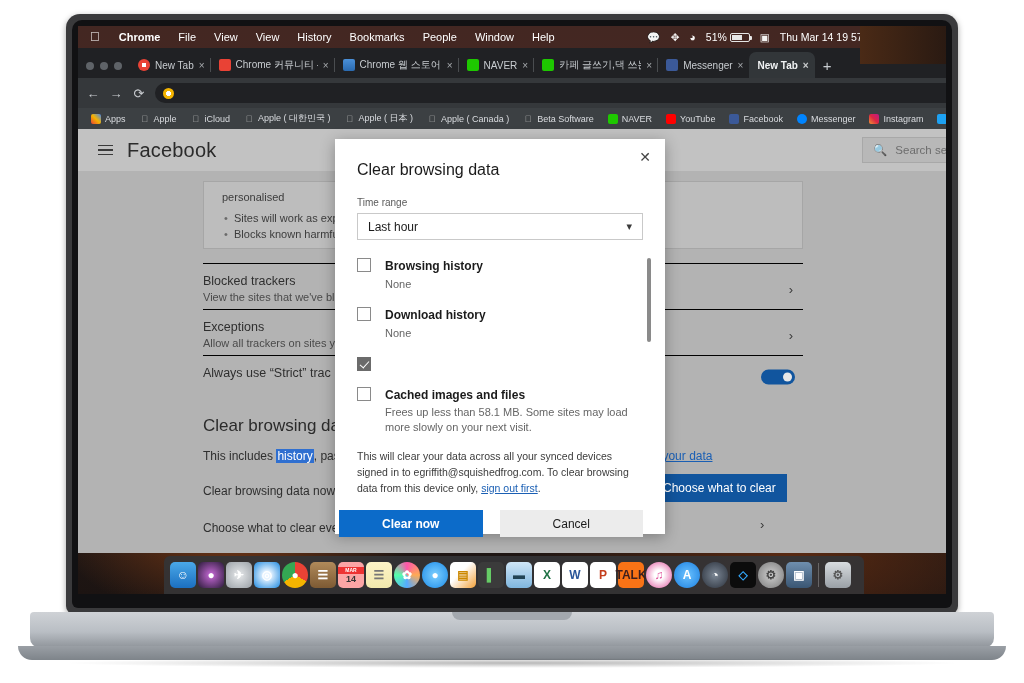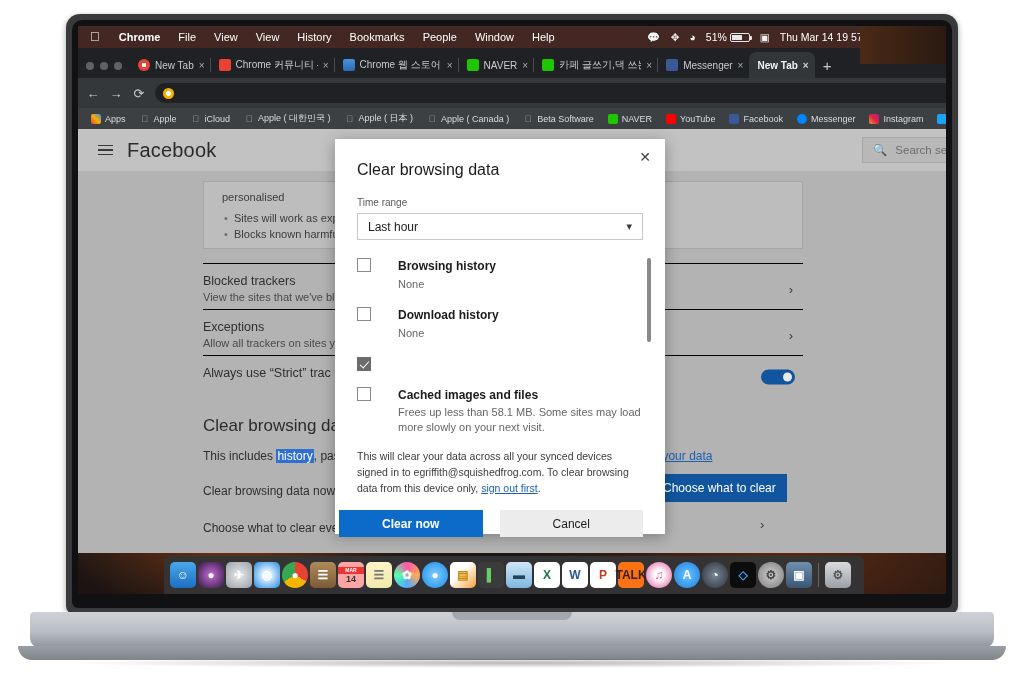--- a/index.html
+++ b/index.html
@@ -209,21 +209,21 @@
     font-size: 16px; color: #1b1b1b; padding: 22px 22px 0 22px; font-weight: normal;
   }
   .tr-label { font-size: 10px; color: #5a5a5a; padding: 18px 22px 5px 22px; }
   .select {
     margin: 0 22px; height: 27px; border: 1px solid #c9c9c9; background: #fff;
     display: flex; align-items: center; padding: 0 10px; font-size: 12px; color: #1b1b1b;
   }
   .select .chev { margin-left: auto; font-size: 11px; color: #3a3a3a; }
 
   .cb-list { position: relative; margin: 16px 22px 0 22px; }
-  .cb-item { display: flex; gap: 27px; margin-bottom: 14px; }
+  .cb-item { display: flex; gap: 14px; margin-bottom: 14px; }
   .cb {
     flex: 0 0 14px; width: 14px; height: 14px; border: 1px solid #8a8a8a;
     background: #fff; margin-top: 2px; position: relative;
   }
   .cb.checked { background: #6b6b6b; border-color: #6b6b6b; }
   .cb.checked::after {
     content: ""; position: absolute; left: 4px; top: 1px; width: 4px; height: 8px;
     border: solid #fff; border-width: 0 1.6px 1.6px 0; transform: rotate(42deg);
   }
   .cb-txt .t { font-size: 12px; color: #1b1b1b; font-weight: bold; line-height: 1.3; }

